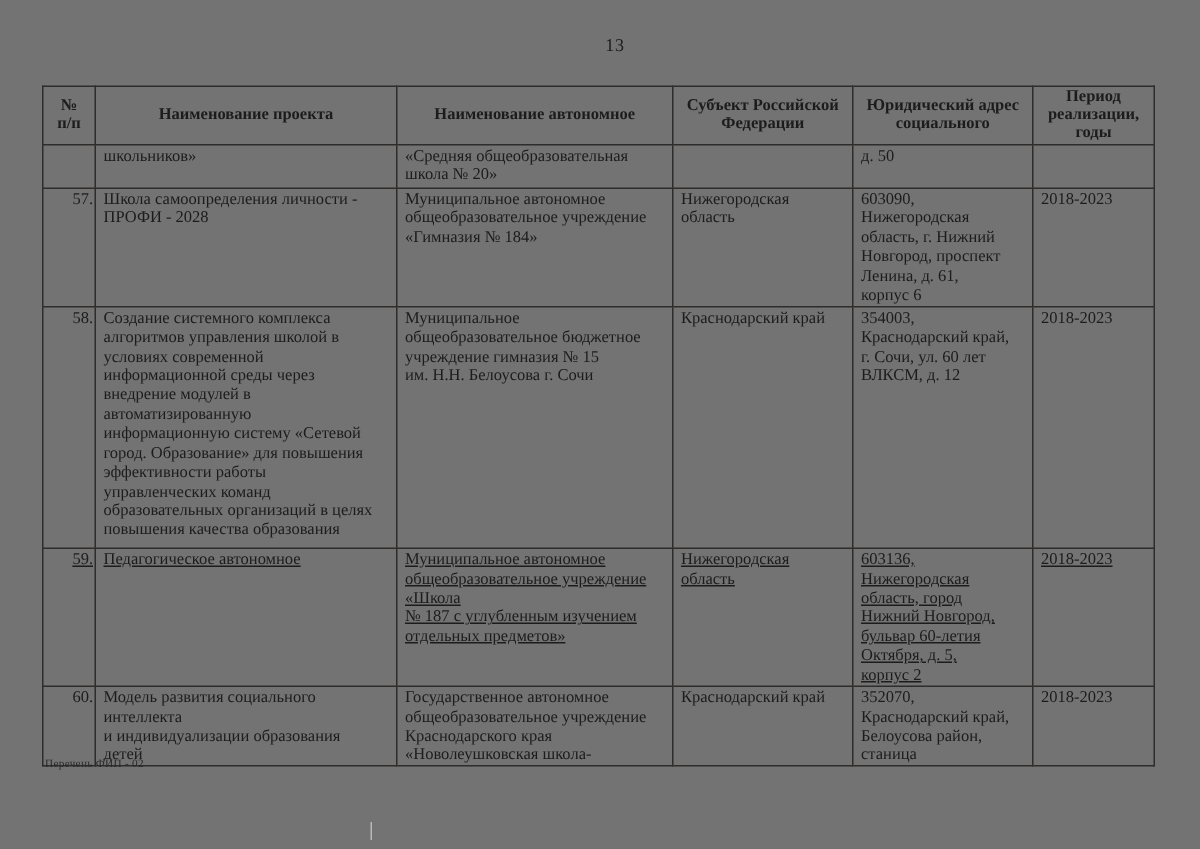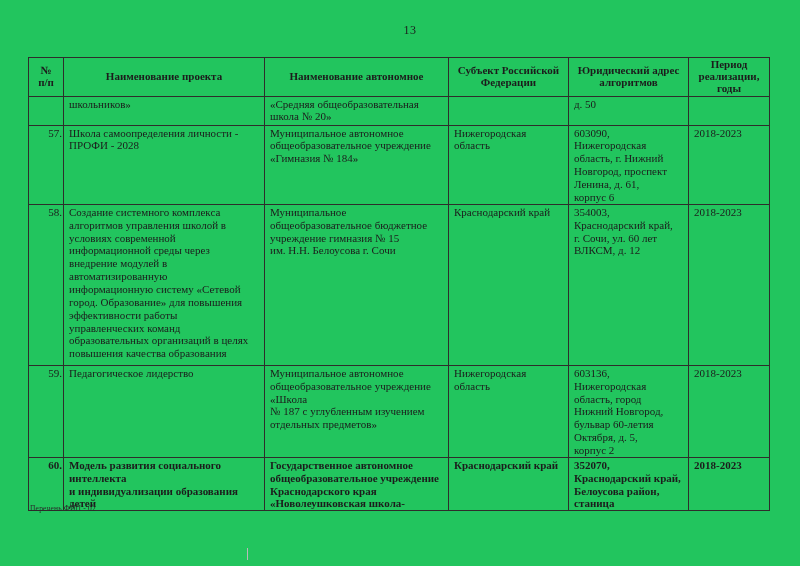--- a/index.html
+++ b/index.html
@@ -4,21 +4,21 @@
 <style>
   html, body {
     margin: 0;
     padding: 0;
     background: #ffffff;
   }
   .page {
     position: relative;
     width: 800px;
     height: 566px;
-    background: #22c55e;
+    background: #737373;
     font-family: "Liberation Serif", serif;
     color: #1c1c1c;
     overflow: hidden;
   }
   .page-number {
     position: absolute;
     top: 23px;
     left: 0;
     width: 820px;
     text-align: center;
@@ -55,22 +55,22 @@
   }
   .doc-table td.num-cell {
     text-align: right;
     padding-left: 1px;
     padding-right: 1px;
   }
   thead tr       { height: 36px; }
   tr.row-cont    { height: 29px; }
   tr.row-57      { height: 78px; }
   tr.row-58      { height: 161px; }
-  tr.row-59      { height: 91px; }
-  tr.row-60      { height: 50px; font-weight: bold; }
+  tr.row-59      { height: 91px; text-decoration: underline; }
+  tr.row-60      { height: 50px; }
   .footer-note {
     position: absolute;
     left: 30px;
     top: 504px;
     font-size: 7.5px;
     color: #2a2a2a;
     letter-spacing: 0.2px;
   }
   .scan-artifact {
     position: absolute;
@@ -99,21 +99,21 @@
     </colgroup>
     <thead>
       <tr>
         <th>№
 п/п</th>
         <th>Наименование проекта</th>
         <th>Наименование автономное</th>
         <th>Субъект Российской
 Федерации</th>
         <th>Юридический адрес
-алгоритмов</th>
+социального</th>
         <th>Период
 реализации,
 годы</th>
       </tr>
     </thead>
     <tbody>
       <tr class="row-cont">
         <td class="num-cell"></td>
         <td>школьников»</td>
         <td>«Средняя общеобразовательная
@@ -159,21 +159,21 @@
 им. Н.Н. Белоусова г. Сочи</td>
         <td>Краснодарский край</td>
         <td>354003,
 Краснодарский край,
 г. Сочи, ул. 60 лет
 ВЛКСМ, д. 12</td>
         <td>2018-2023</td>
       </tr>
       <tr class="row-59">
         <td class="num-cell">59.</td>
-        <td>Педагогическое лидерство</td>
+        <td>Педагогическое автономное</td>
         <td>Муниципальное автономное
 общеобразовательное учреждение
 «Школа
 № 187 с углубленным изучением
 отдельных предметов»</td>
         <td>Нижегородская
 область</td>
         <td>603136,
 Нижегородская
 область, город

